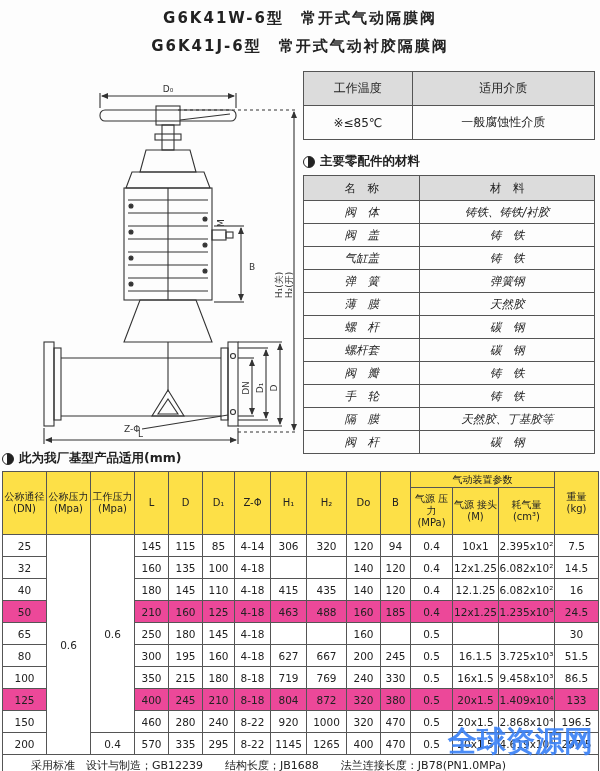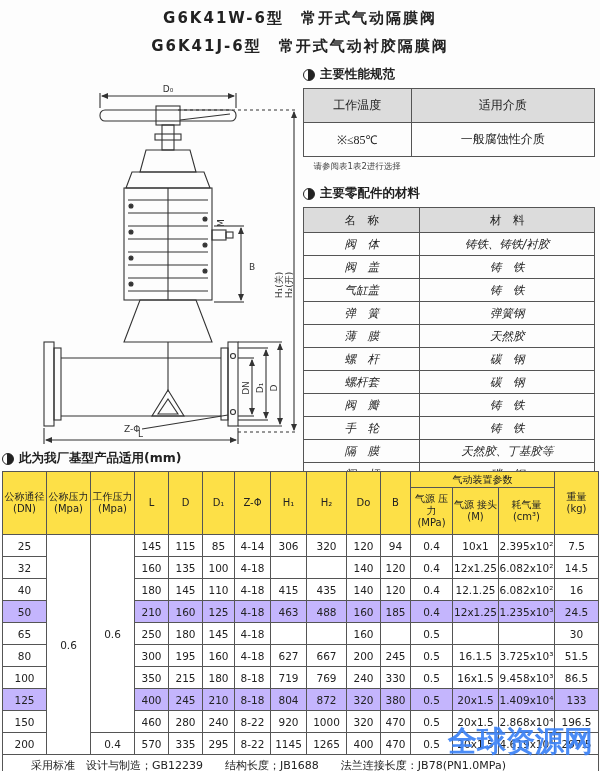--- a/index.html
+++ b/index.html
@@ -11,40 +11,40 @@
   .titles .t{font-weight:bold;font-size:15px;letter-spacing:2px;margin:5px 0 9px;}
 
   
   .section-title{display:flex;align-items:center;gap:5px;font-weight:bold;font-size:12.5px;color:#222;}
   .bullet{width:10px;height:10px;border-radius:50%;border:1px solid #222;flex:0 0 auto;
           background:linear-gradient(90deg,#fff 45%,#222 45%);}
 
   
   .right-col{position:absolute;left:303px;top:66px;width:292px;}
   table{border-collapse:collapse;}
-  .perf-table{width:100%;margin-top:5px;font-family:Liberation Serif, serif;}
+  .perf-table{width:100%;margin-top:5px;}
   .perf-table th,.perf-table td{border:1px solid #555;height:31px;text-align:center;font-size:12px;font-weight:normal;}
   .perf-table th{background:#dcdcdc;}
   .note{font-size:8.5px;color:#444;line-height:1.35;margin:4px 0 0 2px;}
   .mat-section{margin-top:13px;}
   .mat-table{width:100%;margin-top:5px;}
   .mat-table th,.mat-table td{border:1px solid #555;text-align:center;font-size:11.5px;font-weight:normal;}
   .mat-table th{background:#dcdcdc;height:22px;}
   .mat-table td{height:20px;font-style:italic;}
   .mat-table .c-name{width:40%;}
 
   
   .dims{position:absolute;left:2px;top:450px;width:596px;}
   .dim-table{width:100%;table-layout:fixed;margin-top:4px;}
   .dim-table th,.dim-table td{border:1px solid #555;text-align:center;padding:0;overflow:hidden;}
   .dim-table thead th{background:#fde047;font-weight:normal;font-size:10px;line-height:1.2;}
   .dim-table thead tr.group th{height:15px;}
   .dim-table thead tr.main th{height:46px;}
   .dim-table tbody td{height:21px;font-size:10.5px;background:#fff;}
-  .dim-table tbody tr.hl td{background:#c4b5fd;}
+  .dim-table tbody tr.hl td{background:#ec4899;}
   .dim-table tfoot td{height:21px;font-size:11px;text-align:left;padding-left:28px;background:#fff;}
 
   
   .drawing{position:absolute;left:28px;top:80px;}
   .drawing svg{display:block;}
   .drawing text{font-size:9px;fill:#333;font-family:"DejaVu Sans","Liberation Sans",sans-serif;}
 
   
   .watermark{position:absolute;left:448px;top:722px;font-size:29px;font-weight:bold;
              letter-spacing:0;opacity:.92;white-space:nowrap;z-index:10;}
@@ -151,40 +151,35 @@
       <text x="249" y="308" text-anchor="middle" transform="rotate(-90 249 308)">D</text>
       <text x="254" y="205" text-anchor="middle" transform="rotate(-90 254 205)">H₁(关)</text>
       <text x="264" y="205" text-anchor="middle" transform="rotate(-90 264 205)">H₂(开)</text>
       <text x="96" y="352">Z-Φ</text>
       <text x="110" y="357">L</text>
     </svg>
   </div>
 
   <div class="right-col">
 
-    <div class="section-title">
-      <span class="bullet"></span>
-      <span>主要性能规范</span>
-    </div>
     <table class="perf-table">
       <thead>
         <tr>
           <th>工作温度</th>
           <th>适用介质</th>
         </tr>
       </thead>
       <tbody>
         <tr>
           <td>※≤85℃</td>
           <td>一般腐蚀性介质</td>
         </tr>
       </tbody>
     </table>
     <div class="note">
-      <div>　请参阅表1表2进行选择</div>
     </div>
 
     <div class="mat-section">
       <div class="section-title">
         <span class="bullet"></span>
         <span>主要零配件的材料</span>
       </div>
       <table class="mat-table">
         <thead>
           <tr>

